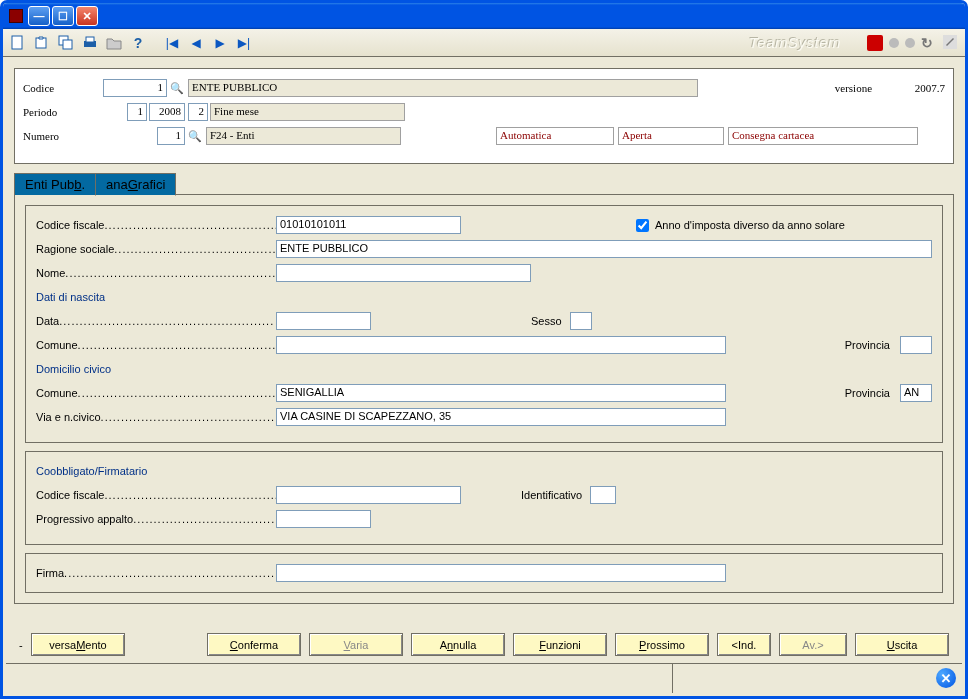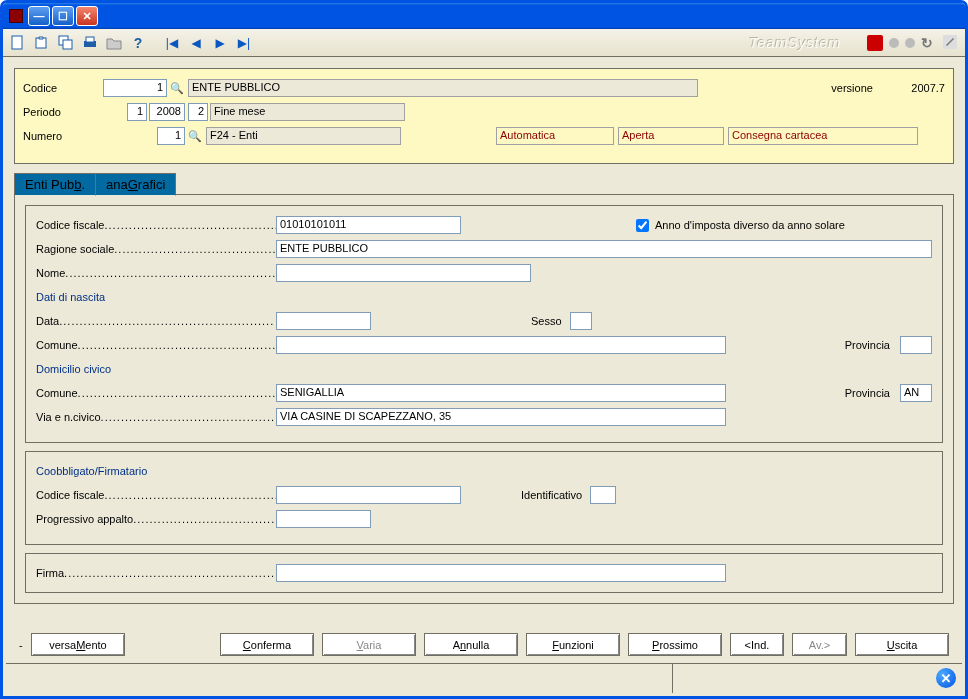--- a/index.html
+++ b/index.html
@@ -24,21 +24,21 @@
 .brand { flex: 1; text-align: right; padding-right: 20px; color: #FBFAF2; font-style: italic; font-weight: normal; font-size: 15px; letter-spacing: 0.5px; text-shadow: -1px -1px 0 #B8B6A5; }
 .rt-icons { display: flex; gap: 6px; align-items: center; }
 .rt-icons span { width: 16px; height: 16px; }
 .pdf-ico { background: #c00; border-radius: 2px; }
 .dot-ico { background: #bbb; border-radius: 50%; width: 10px !important; height: 10px !important; }
 
 
 .formwrap { position: absolute; top: 57px; left: 3px; right: 3px; bottom: 3px; background: #ECE9D8; }
 
 
-.hdr-box { margin: 8px; border: 1px solid #716F64; padding: 10px 8px 12px 8px; background: #fef9c3; }
+.hdr-box { margin: 8px; border: 1px solid #716F64; padding: 10px 8px 12px 8px; background: #ffffff; font-family: Liberation Serif, serif; }
 .row { display: flex; align-items: center; margin-bottom: 6px; min-height: 18px; }
 .lbl { width: 80px; }
 .fld { background: #fff; border: 1px solid #7F9DB9; height: 18px; padding: 1px 3px; font-size: 11px; font-family: inherit; text-align: left; color: #000; overflow: hidden; }
 .fld.num { text-align: right; }
 .fld.ro { background: #ECE9D8; border: 1px solid #A0A0A0; }
 .srch { width: 15px; height: 15px; margin: 0 3px; color: #888; display: inline-flex; align-items: center; justify-content: center; }
 .stat { width: 118px; height: 18px; border: 1px solid #A0A0A0; padding: 1px 3px; color: #8B0000; }
 .stat.wide { width: 190px; }
 .vers-lbl { margin-left: auto; width: 80px; }
 
@@ -52,21 +52,21 @@
 
 .fg { border: 1px solid #716F64; padding: 10px; margin-bottom: 8px; }
 .frow { display: flex; align-items: center; margin-bottom: 6px; min-height: 18px; }
 .dotlbl { width: 240px; position: relative; overflow: hidden; white-space: nowrap; }
 .dotlbl::after { content: "....................................................."; letter-spacing: 1px; color: #000; }
 .sh { color: #003087; }
 .cbx { width: 13px; height: 13px; margin-right: 6px; }
 
 
 .btnbar { position: absolute; bottom: 33px; left: 3px; right: 3px; display: flex; align-items: center; padding: 4px 10px; gap: 8px; }
-.btn { width: 94px; height: 23px; background: #ffffff; border: 1px solid #716F64; font-size: 11px; font-family: inherit; cursor: pointer; box-shadow: 1px 1px 0 #fff inset, -1px -1px 0 #888 inset; }
+.btn { width: 94px; height: 23px; background: #fef9c3; border: 1px solid #716F64; font-size: 11px; font-family: inherit; cursor: pointer; box-shadow: 1px 1px 0 #fff inset, -1px -1px 0 #888 inset; }
 .btn.dis { color: #888; }
 .btn .u { text-decoration: underline; }
 .spacer { flex: 1; }
 
 .statusbar { position: absolute; bottom: 0; left: 0; right: 0; height: 30px; border-top: 1px solid #716F64; background: #ECE9D8; display: flex; }
 .statusbar .sec { border-left: 1px solid #716F64; flex: 1; }
 .statusbar .sec:first-child { flex: 2.3; border-left: none; }
 .statusbar .help { width: 20px; height: 20px; border-radius: 50%; background: radial-gradient(circle at 30% 30%, #4DA8FF, #0054E3); color: #fff; font-weight: bold; display: flex; align-items: center; justify-content: center; margin: 4px 6px 0 auto; font-size: 13px; }
 </style>
 </head>
@@ -252,21 +252,21 @@
     <div class="btnbar">
       <span style="width:4px;color:#000">-</span>
       <button class="btn"><span>versa</span><span class="u">M</span><span>ento</span></button>
       <div class="spacer"></div>
       <button class="btn"><span class="u">C</span><span>onferma</span></button>
       <button class="btn dis"><span class="u">V</span><span>aria</span></button>
       <button class="btn"><span>A</span><span class="u">n</span><span>nulla</span></button>
       <button class="btn"><span class="u">F</span><span>unzioni</span></button>
       <button class="btn"><span class="u">P</span><span>rossimo</span></button>
       <button class="btn" style="width:54px">&lt;Ind.</button>
-      <button class="btn dis" style="width:55px">Av.&gt;</button>
+      <button class="btn dis" style="width:68px">Av.&gt;</button>
       <button class="btn"><span class="u">U</span><span>scita</span></button>
     </div>
 
     <div class="statusbar">
       <div class="sec"></div>
       <div class="sec">
           <div class="help">✕</div>
         </div>
     </div>
 

